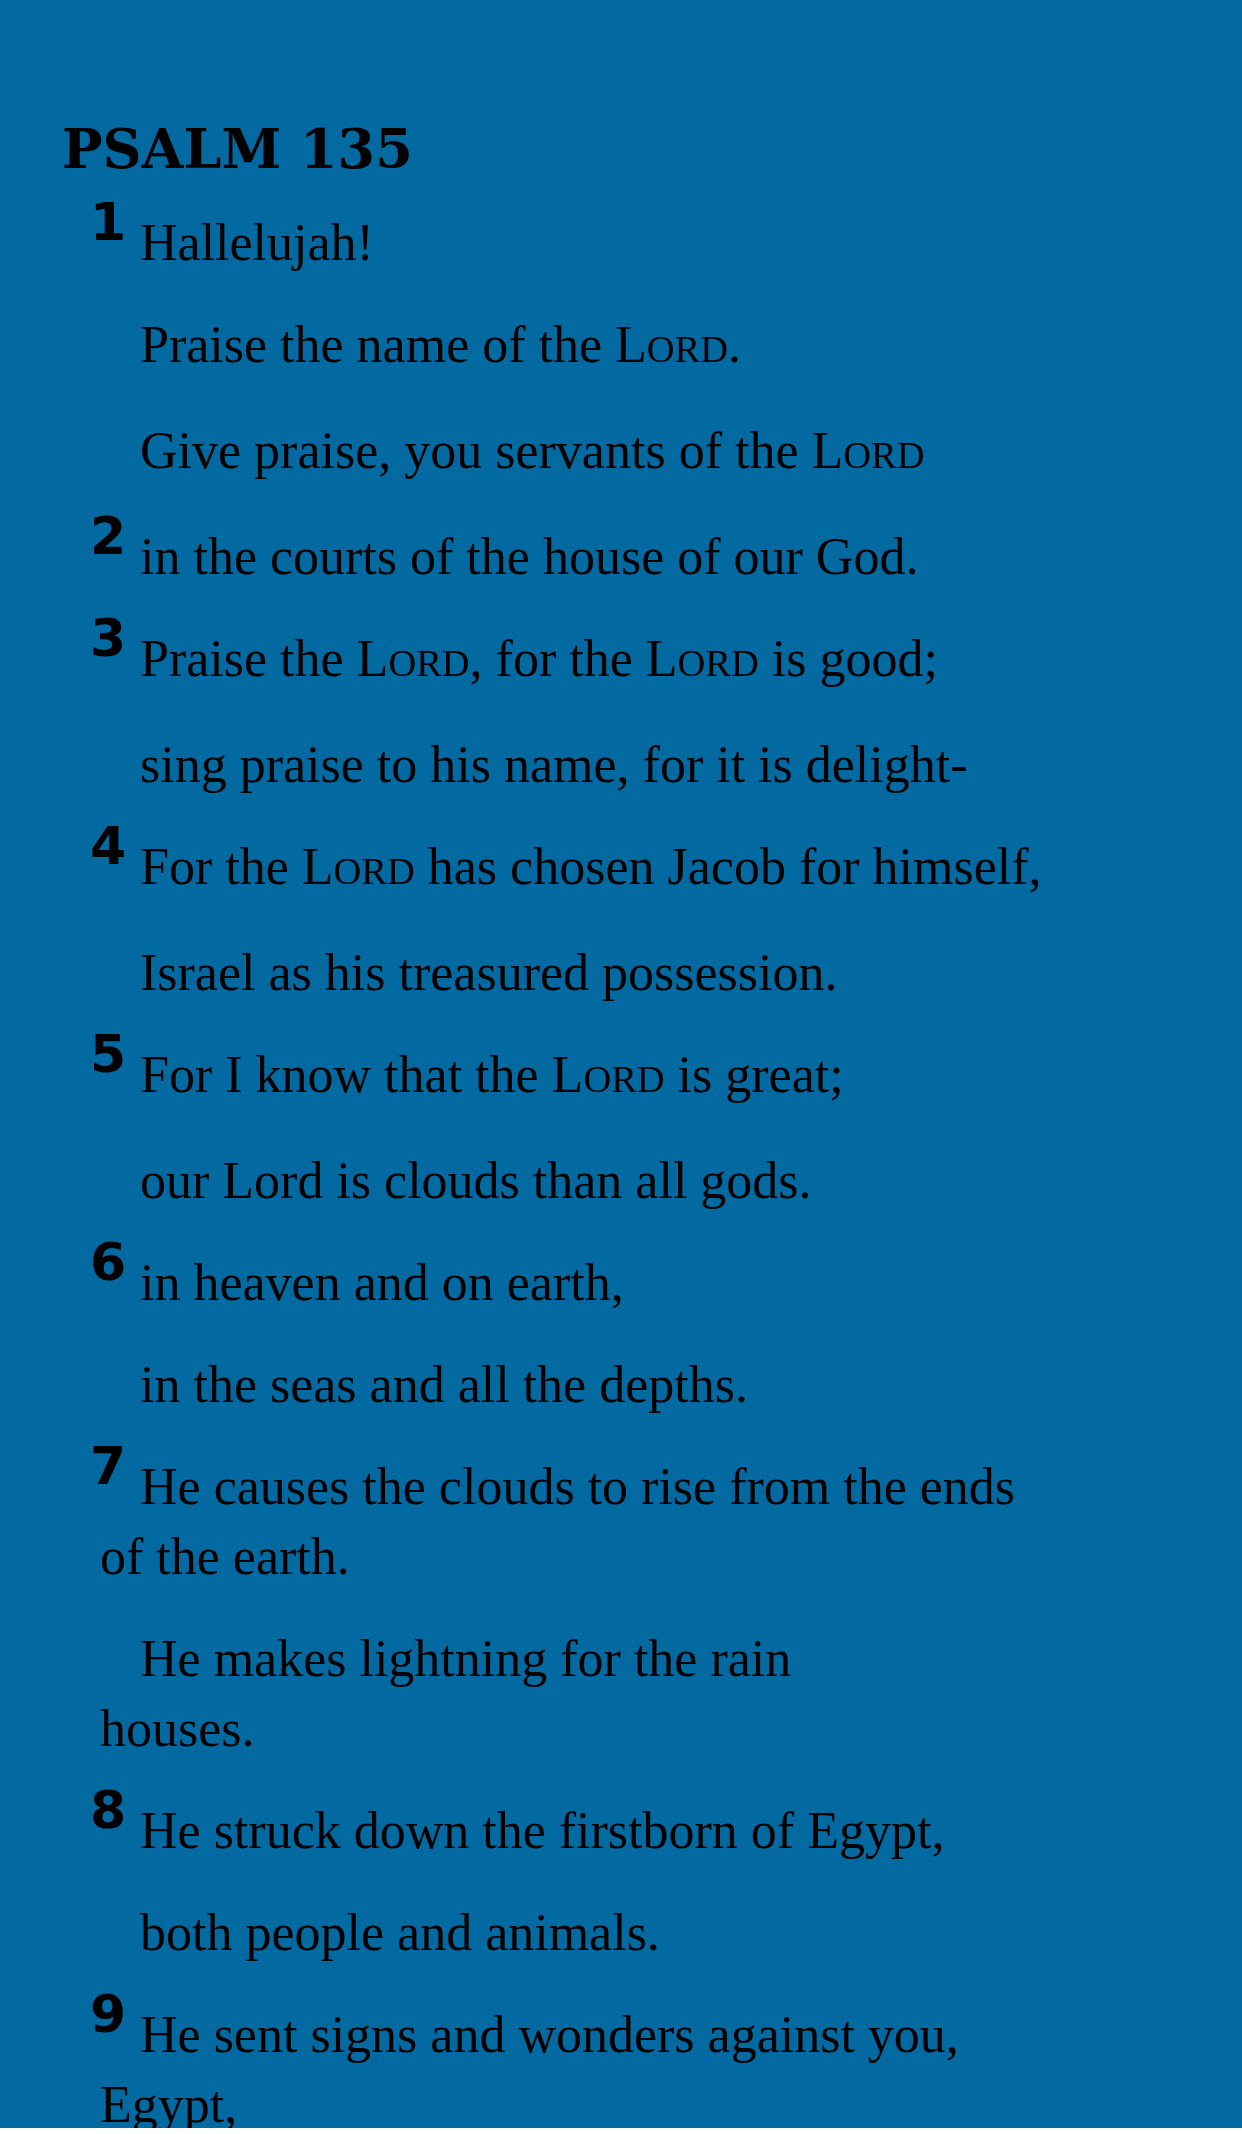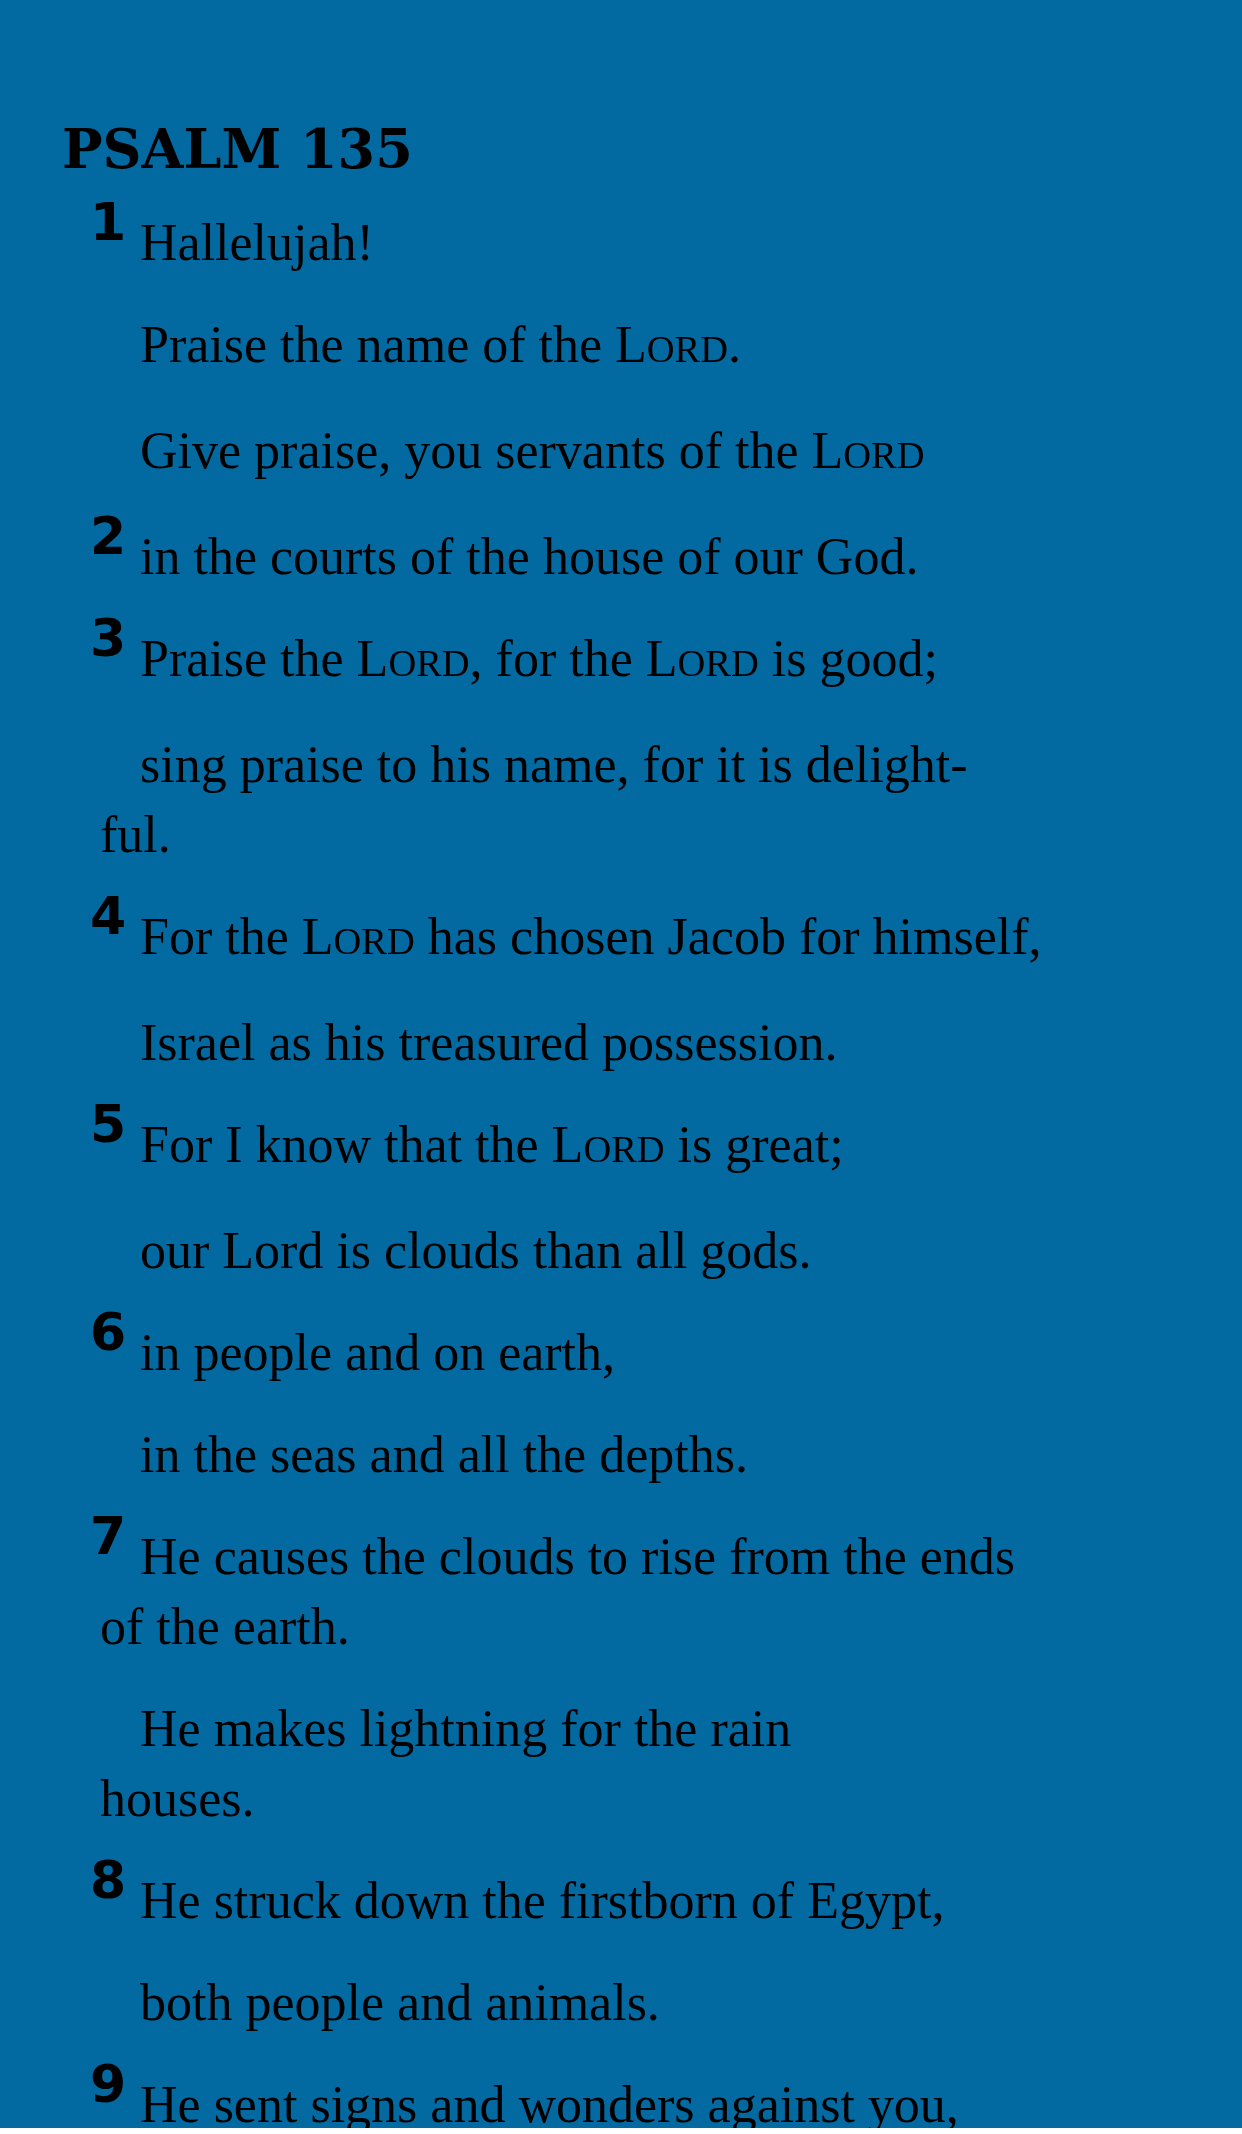--- a/index.html
+++ b/index.html
@@ -62,35 +62,34 @@
           <div class="pline line">Give praise, you servants of the <span class="lord">L<span class="ord">ORD</span></span></div>
         </div>
         <div class="verse">
           <span class="vnum">2</span>
           <div class="pline line">in the courts of the house of our God.</div>
         </div>
         <div class="verse">
           <span class="vnum">3</span>
           <div class="pline line">Praise the <span class="lord">L<span class="ord">ORD</span></span>, for the <span class="lord">L<span class="ord">ORD</span></span> is good;</div>
           <div class="pline line">sing praise to his name, for it is delight-</div>
-          <div class="pline wrap">ful.</div>
         </div>
         <div class="verse">
           <span class="vnum">4</span>
           <div class="pline line">For the <span class="lord">L<span class="ord">ORD</span></span> has chosen Jacob for himself,</div>
           <div class="pline line">Israel as his treasured possession.</div>
         </div>
         <div class="verse">
           <span class="vnum">5</span>
           <div class="pline line">For I know that the <span class="lord">L<span class="ord">ORD</span></span> is great;</div>
           <div class="pline line">our Lord is clouds than all gods.</div>
         </div>
         <div class="verse">
           <span class="vnum">6</span>
-          <div class="pline line">in people and on earth,</div>
+          <div class="pline line">in heaven and on earth,</div>
           <div class="pline line">in the seas and all the depths.</div>
         </div>
         <div class="verse">
           <span class="vnum">7</span>
           <div class="pline line">He causes the clouds to rise from the ends</div>
           <div class="pline wrap">of the earth.</div>
           <div class="pline line">He makes lightning for the rain</div>
           <div class="pline wrap">houses.</div>
         </div>
         <div class="verse">

